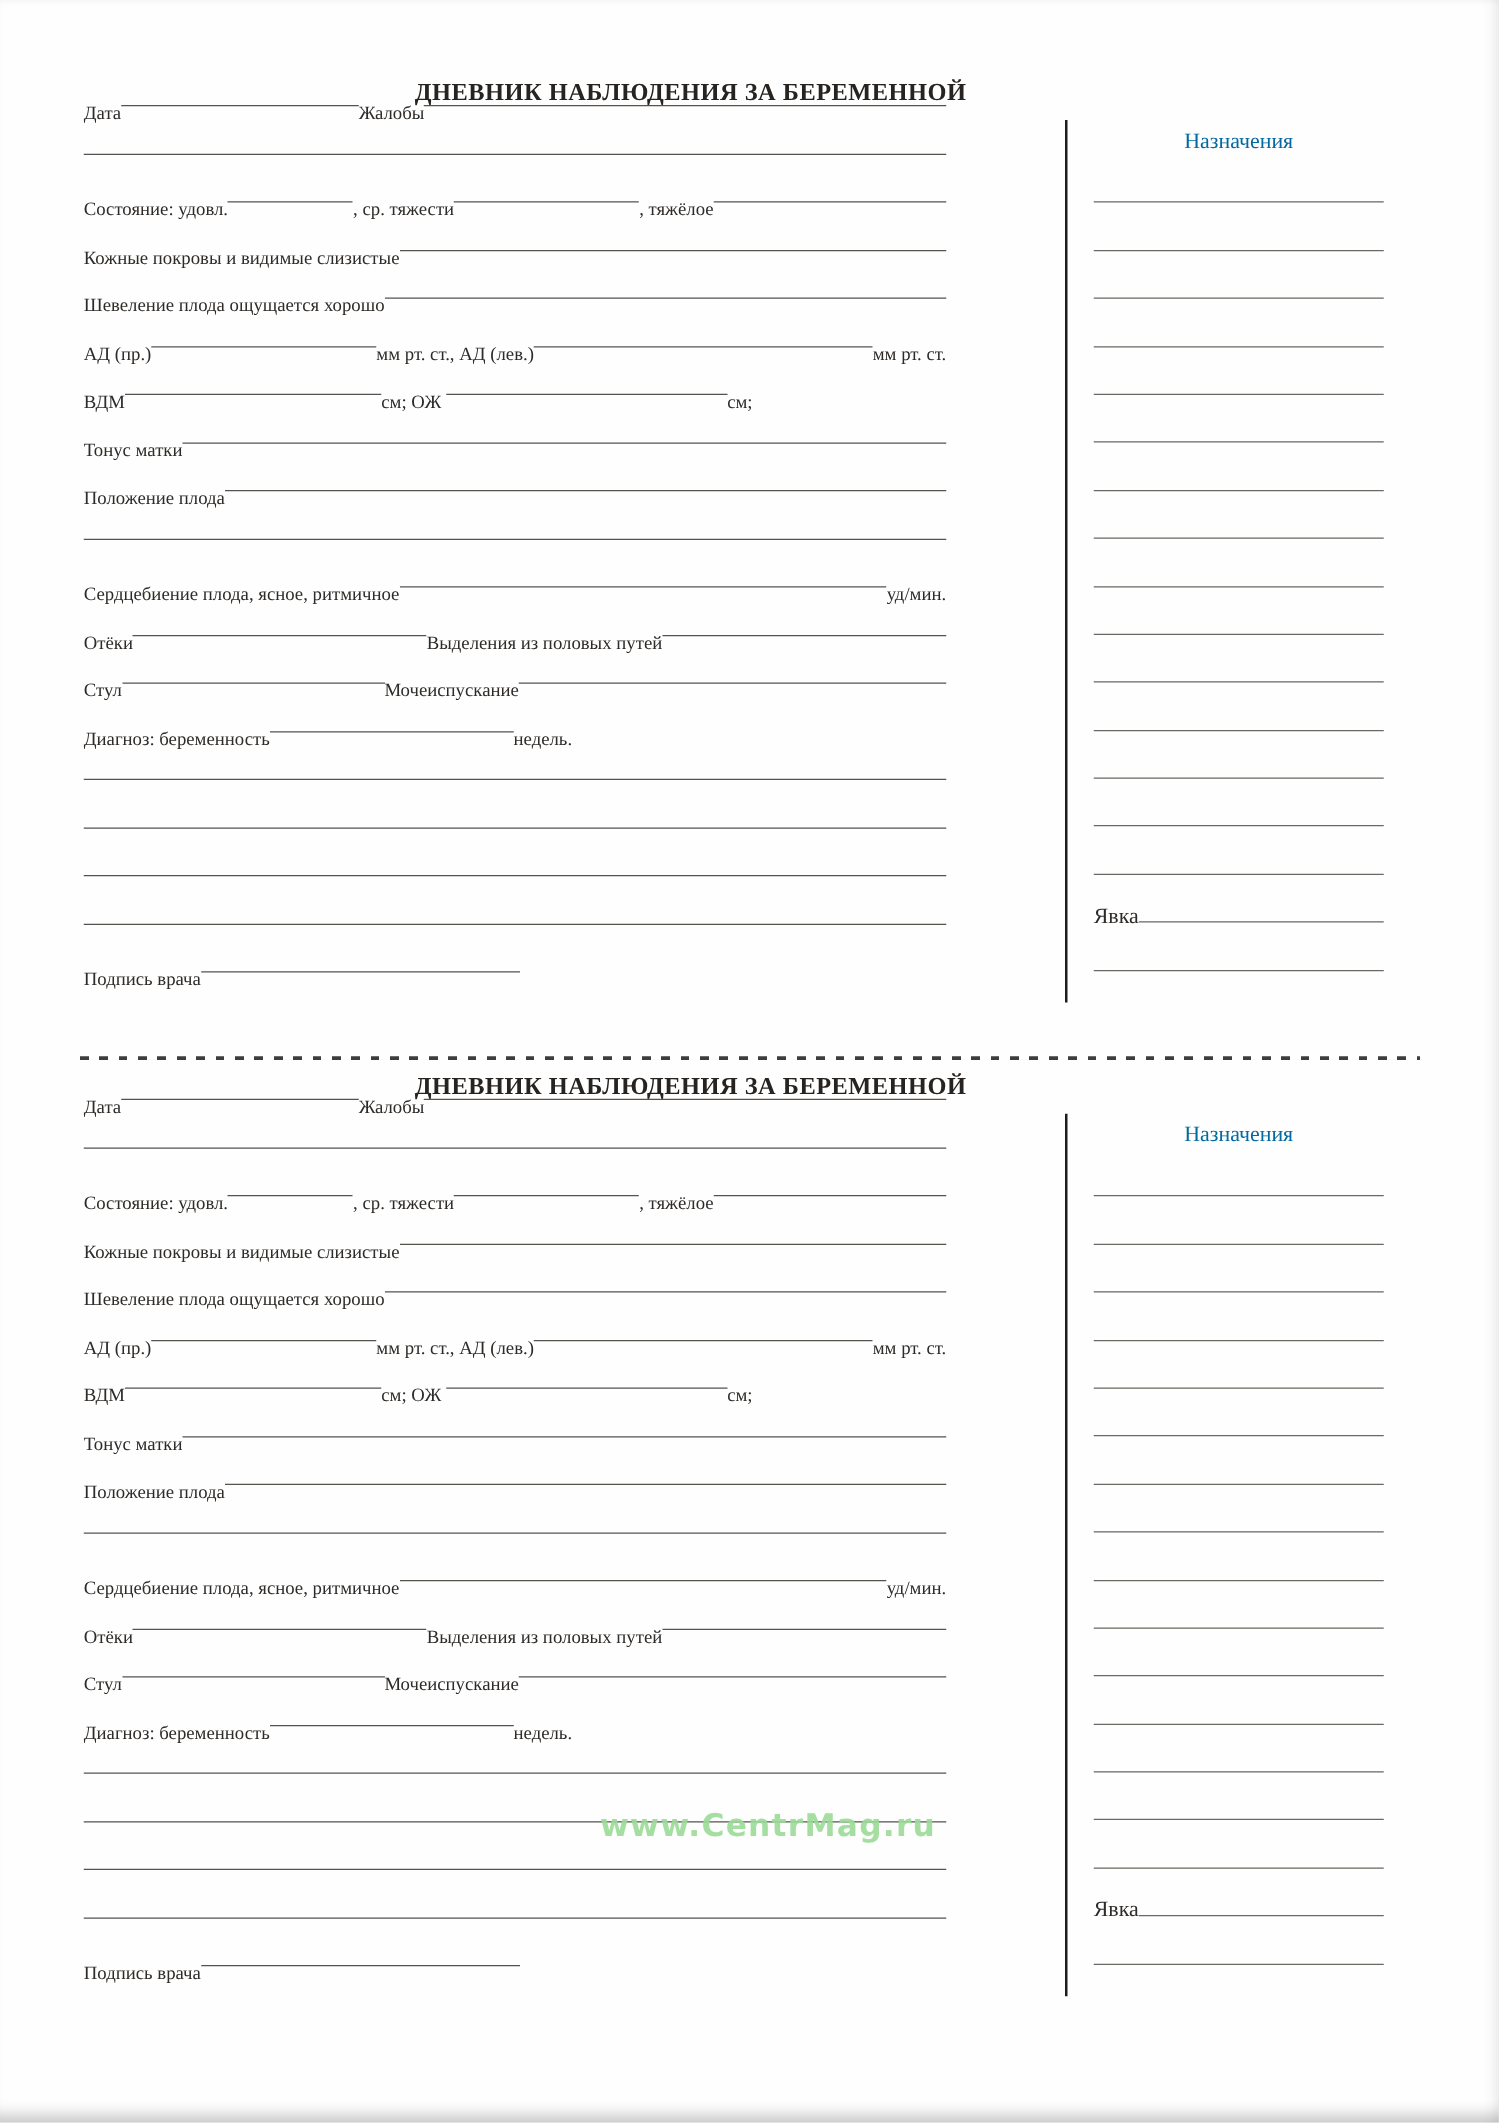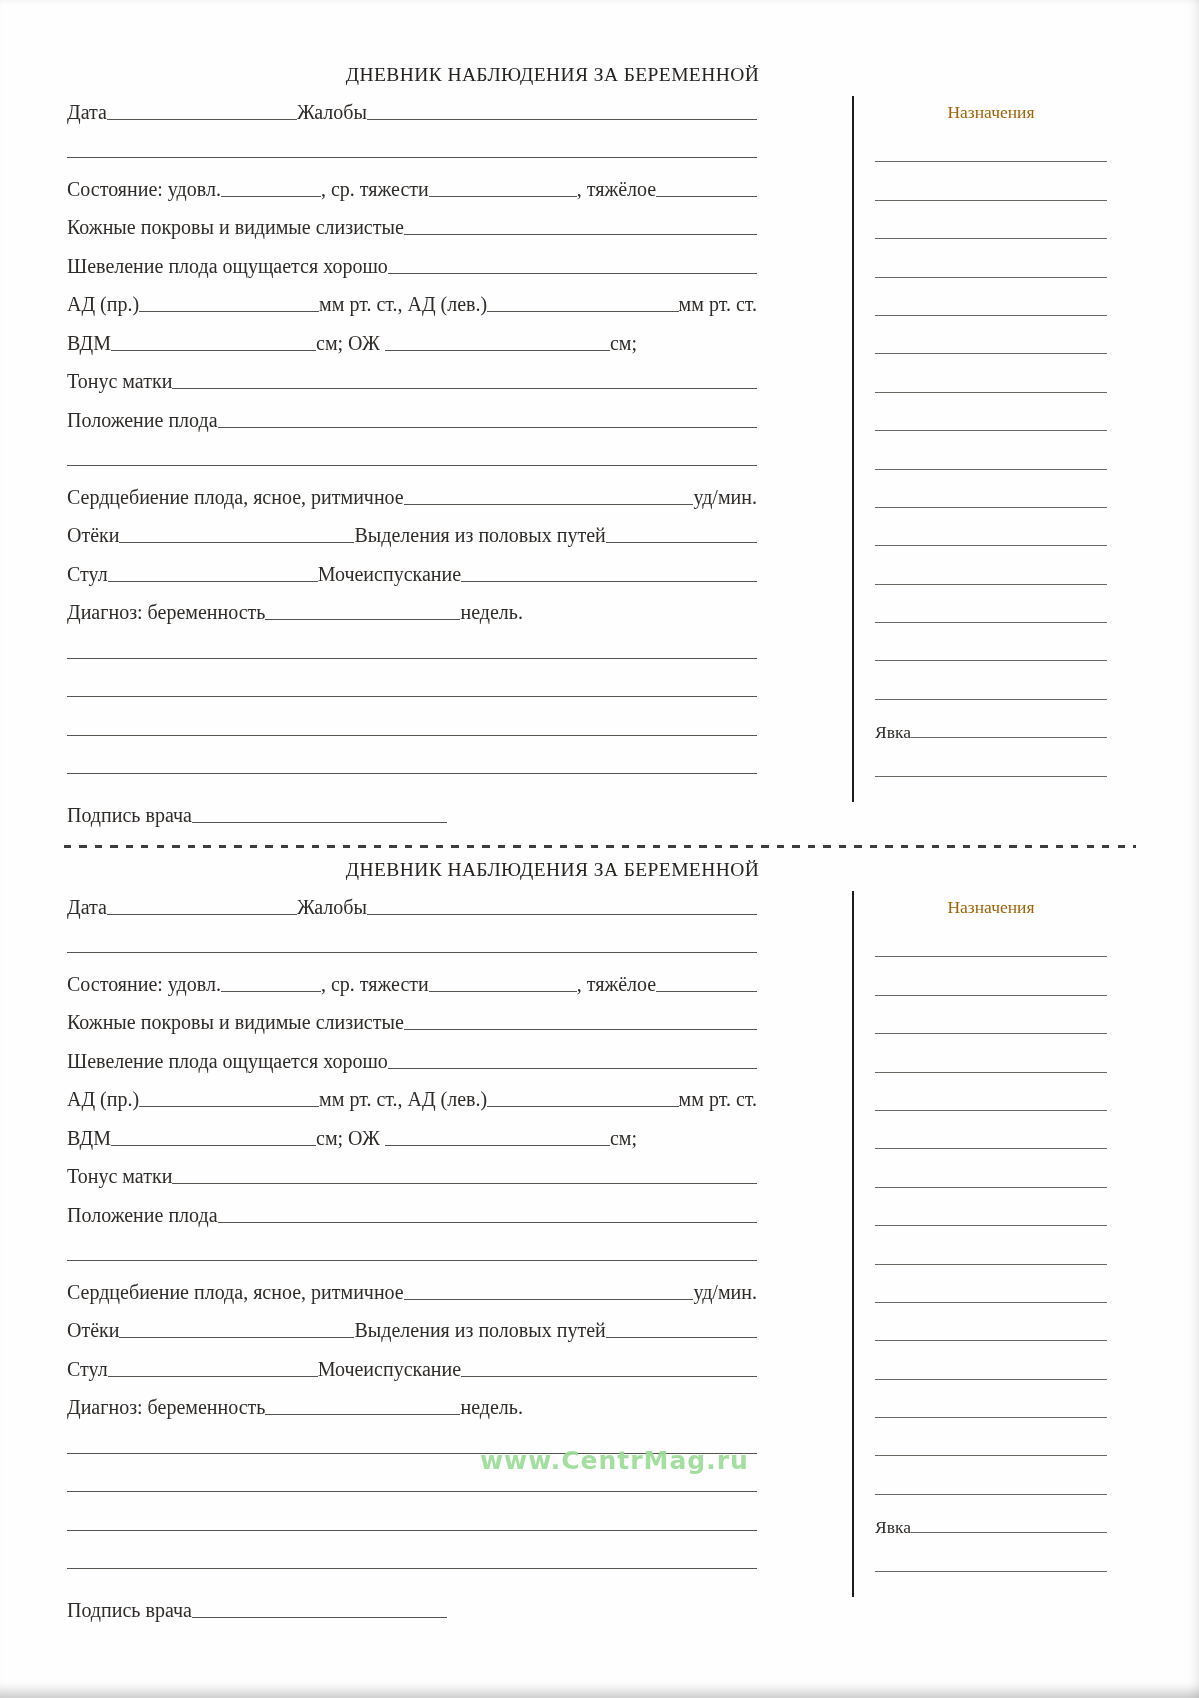--- a/index.html
+++ b/index.html
@@ -8,36 +8,36 @@
   .page {
     position:absolute; inset:0; background:#fefefe;
     box-shadow: inset 0 -16px 12px -10px rgba(0,0,0,.22), inset -14px 0 12px -12px rgba(0,0,0,.10), inset 0 6px 8px -7px rgba(0,0,0,.08);
   }
   .section { position:absolute; left:0; width:1199px; }
   #section1 { top:58px;  height:790px; }
   #section2 { top:853px; height:845px; }
 
   .sec-title {
     position:absolute; left:0; top:6px; width:1105px; text-align:center;
-    font-weight:normal; font-size:19.5px; letter-spacing:.4px; color:#262320;
+    font-weight:bold; font-size:19.5px; letter-spacing:.4px; color:#262320;
   }
   .divider { position:absolute; left:852px; top:38px; width:2px; height:706px; background:#1e1c1a; }
 
   .left-col { position:absolute; left:67px; top:26px; width:690px; }
-  .row { height:38.5px; display:flex; align-items:flex-end; font-size:20px; white-space:pre;font-family:Liberation Serif, serif; }
+  .row { height:38.5px; display:flex; align-items:flex-start; font-size:15px; white-space:pre;font-family:Liberation Serif, serif; }
   .row.sig { height:49px; }
   .lbl { line-height:1.05; color:#2e2b28; }
   .fill { flex:1 1 auto; min-width:8px; border-bottom:1.4px solid #56524e; margin-bottom:3px; }
   .spacer { flex:1 1 auto; }
   .f100{flex:0 0 100px;} .f148{flex:0 0 148px;} .f180{flex:0 0 180px;} .f190{flex:0 0 190px;}
   .f195{flex:0 0 195px;} .f205{flex:0 0 205px;} .f210{flex:0 0 210px;} .f225{flex:0 0 225px;}
   .f235{flex:0 0 235px;} .f255{flex:0 0 255px;}
 
   .right-col { position:absolute; left:875px; top:44px; width:232px; }
-  .rp-header { text-align:center; font-size:17.5px; height:25px; color:#a16207; }
+  .rp-header { text-align:center; font-size:17.5px; height:25px; color:#0369a1; }
   .rp-row { height:38.4px; display:flex; align-items:flex-end; font-size:17.5px; white-space:pre; }
   .rp-row .fill { border-bottom:1.2px solid #6b6762; }
 
   .dashed-sep {
     position:absolute; left:64px; top:845px; width:1072px; height:3px;
     background:repeating-linear-gradient(90deg,#3f3d3a 0 7px,transparent 7px 15.5px);
   }
   .watermark {
     position:absolute; left:480px; top:1446px;
     font-family:"DejaVu Sans","Liberation Sans",sans-serif;

